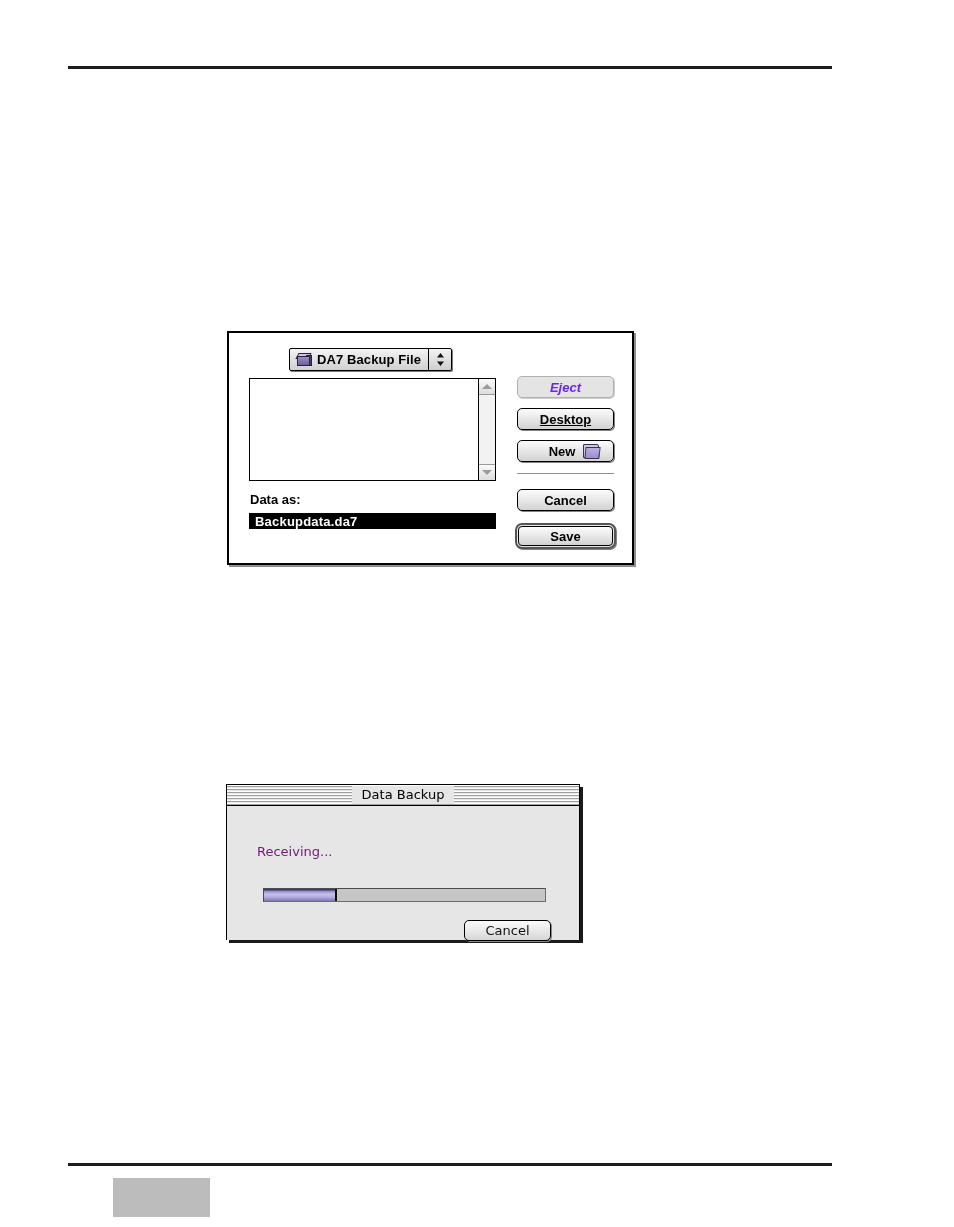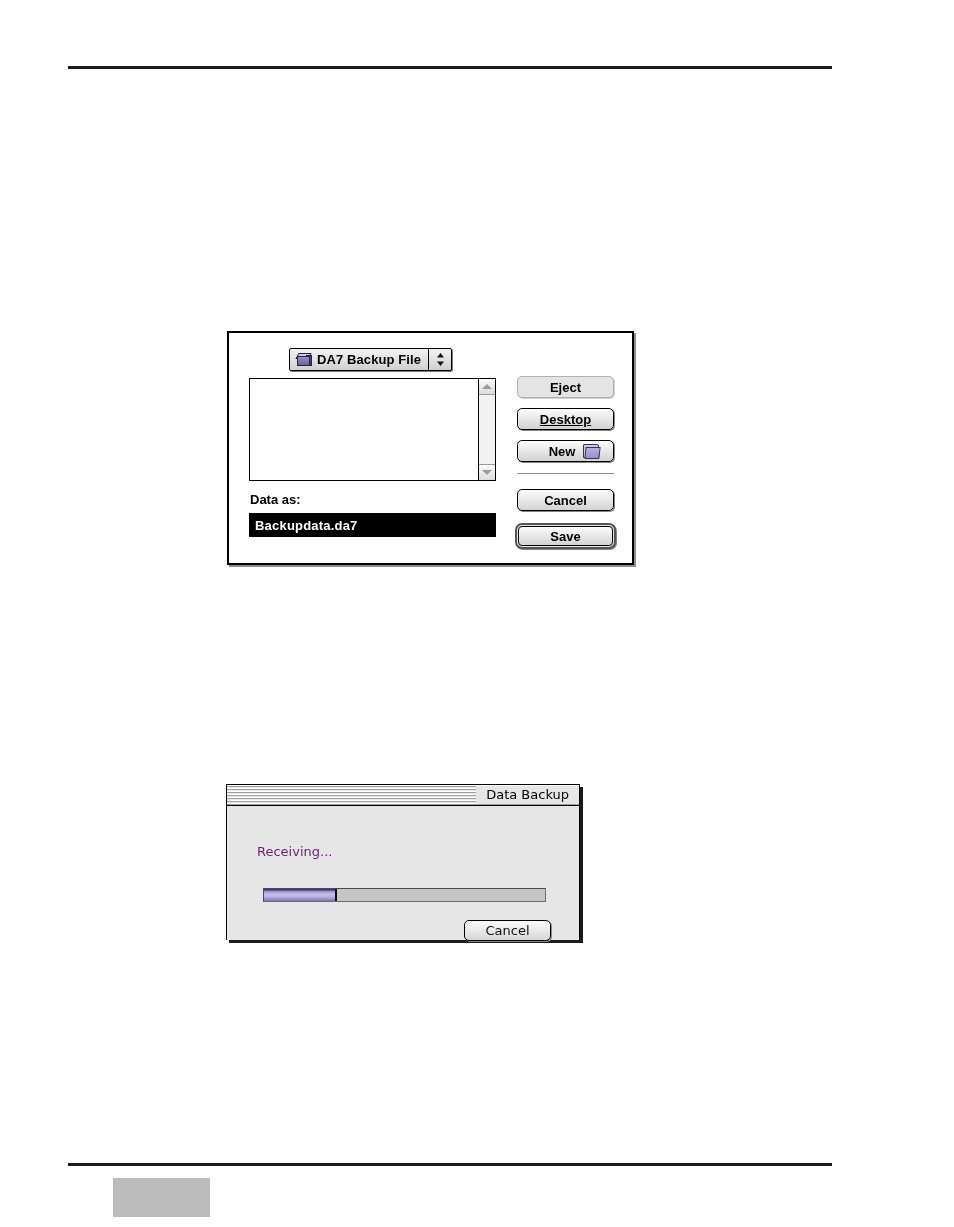--- a/index.html
+++ b/index.html
@@ -170,21 +170,21 @@
     top: 159px;
     font-size: 13px;
     font-weight: bold;
     color: #000;
   }
   #filename-field {
     position: absolute;
     left: 20px;
     top: 180px;
     width: 247px;
-    height: 24px;
+    height: 16px;
     box-sizing: border-box;
     border: 2px solid #000;
     background: #000000;
     display: flex;
     align-items: center;
     padding-left: 4px;
   }
   #filename-field .fname {
     font-size: 13px;
     font-weight: bold;
@@ -205,22 +205,23 @@
     align-items: center;
     justify-content: center;
     gap: 8px;
     font-size: 13px;
     font-weight: bold;
     color: #000;
   }
   .mac-btn.disabled {
     background: #e4e4e4;
     border-color: #b0b0b0;
-    color: #000000;
+    color: #6d28d9;
     box-shadow: 1px 1px 0 0 #cfcfcf;
+    font-style: italic;
   }
   .mac-btn.default-ring {
     border: 2px solid #555;
     border-radius: 7px;
     padding: 1px;
     background: #e6e6e6;
     box-shadow: 1px 1px 0 0 #838383;
     height: 26px;
   }
   .mac-btn.default-ring .inner {
@@ -263,21 +264,21 @@
     border-bottom: 1px solid #000;
     background:
       repeating-linear-gradient(
         to bottom,
         #ffffff 0px, #ffffff 1px,
         #9f9f9f 1px, #9f9f9f 2px,
         #e8e8e8 2px, #e8e8e8 3px
       );
     display: flex;
     align-items: center;
-    justify-content: flex-end;
+    justify-content: center;
     position: relative;
   }
   #progress-titlebar .title-plate {
     background: #e6e6e6;
     padding: 0 10px;
     font-size: 13px;
     color: #000;
     font-family: "DejaVu Sans", sans-serif;
     line-height: 18px;
   }

